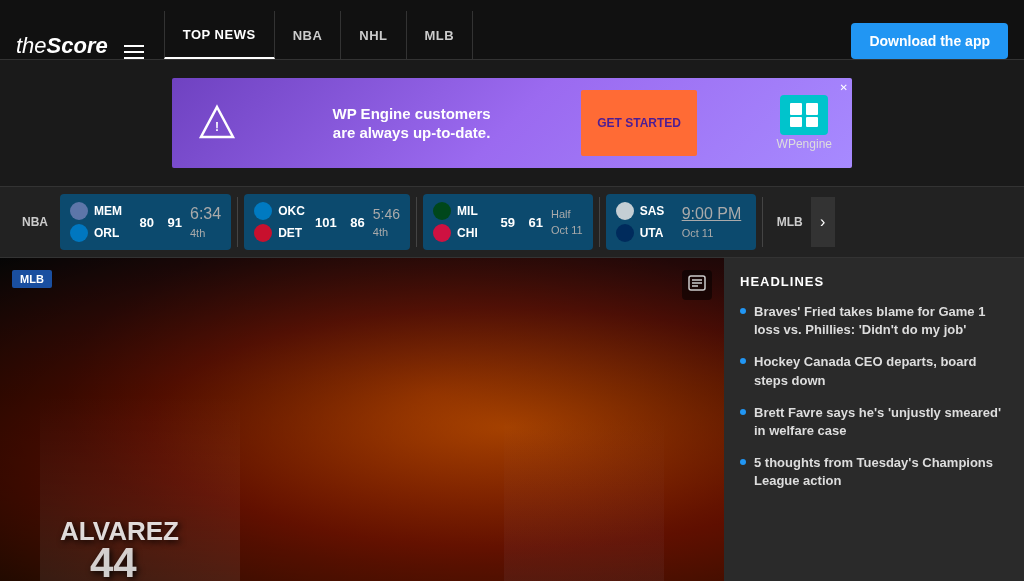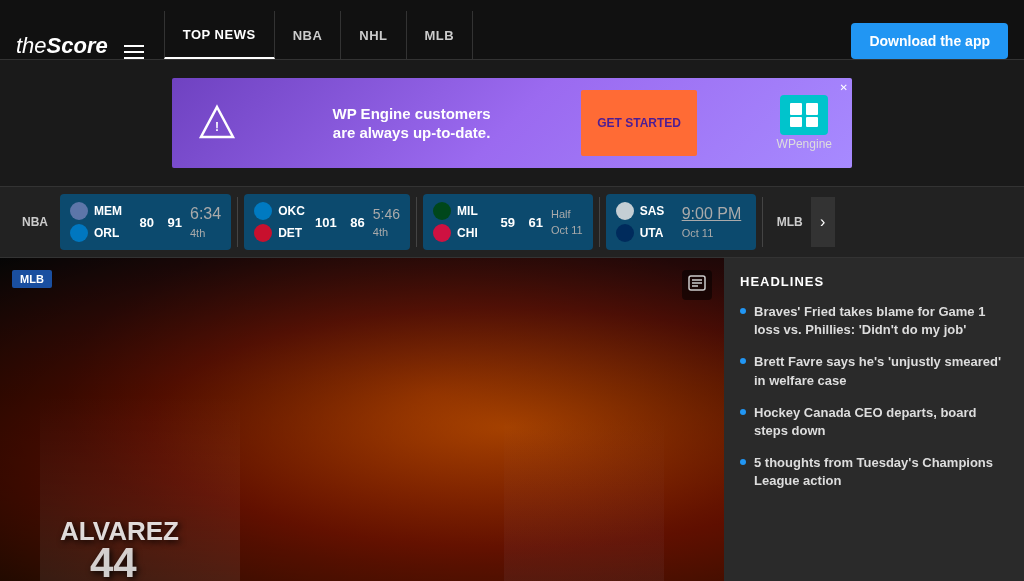--- a/index.html
+++ b/index.html
@@ -530,24 +530,24 @@
   </div>
 
   <div class="headlines-panel">
     <div class="headlines-title">HEADLINES</div>
     <div class="headline-item">
       <div class="headline-dot"></div>
       <div class="headline-text">Braves' Fried takes blame for Game 1 loss vs. Phillies: 'Didn't do my job'</div>
     </div>
     <div class="headline-item">
       <div class="headline-dot"></div>
-      <div class="headline-text">Brett Favre says he's 'unjustly smeared' in welfare case</div>
+      <div class="headline-text">Hockey Canada CEO departs, board steps down</div>
     </div>
     <div class="headline-item">
       <div class="headline-dot"></div>
-      <div class="headline-text">Hockey Canada CEO departs, board steps down</div>
+      <div class="headline-text">Brett Favre says he's 'unjustly smeared' in welfare case</div>
     </div>
     <div class="headline-item">
       <div class="headline-dot"></div>
       <div class="headline-text">5 thoughts from Tuesday's Champions League action</div>
     </div>
   </div>
 </div>
 
 </body></html>

